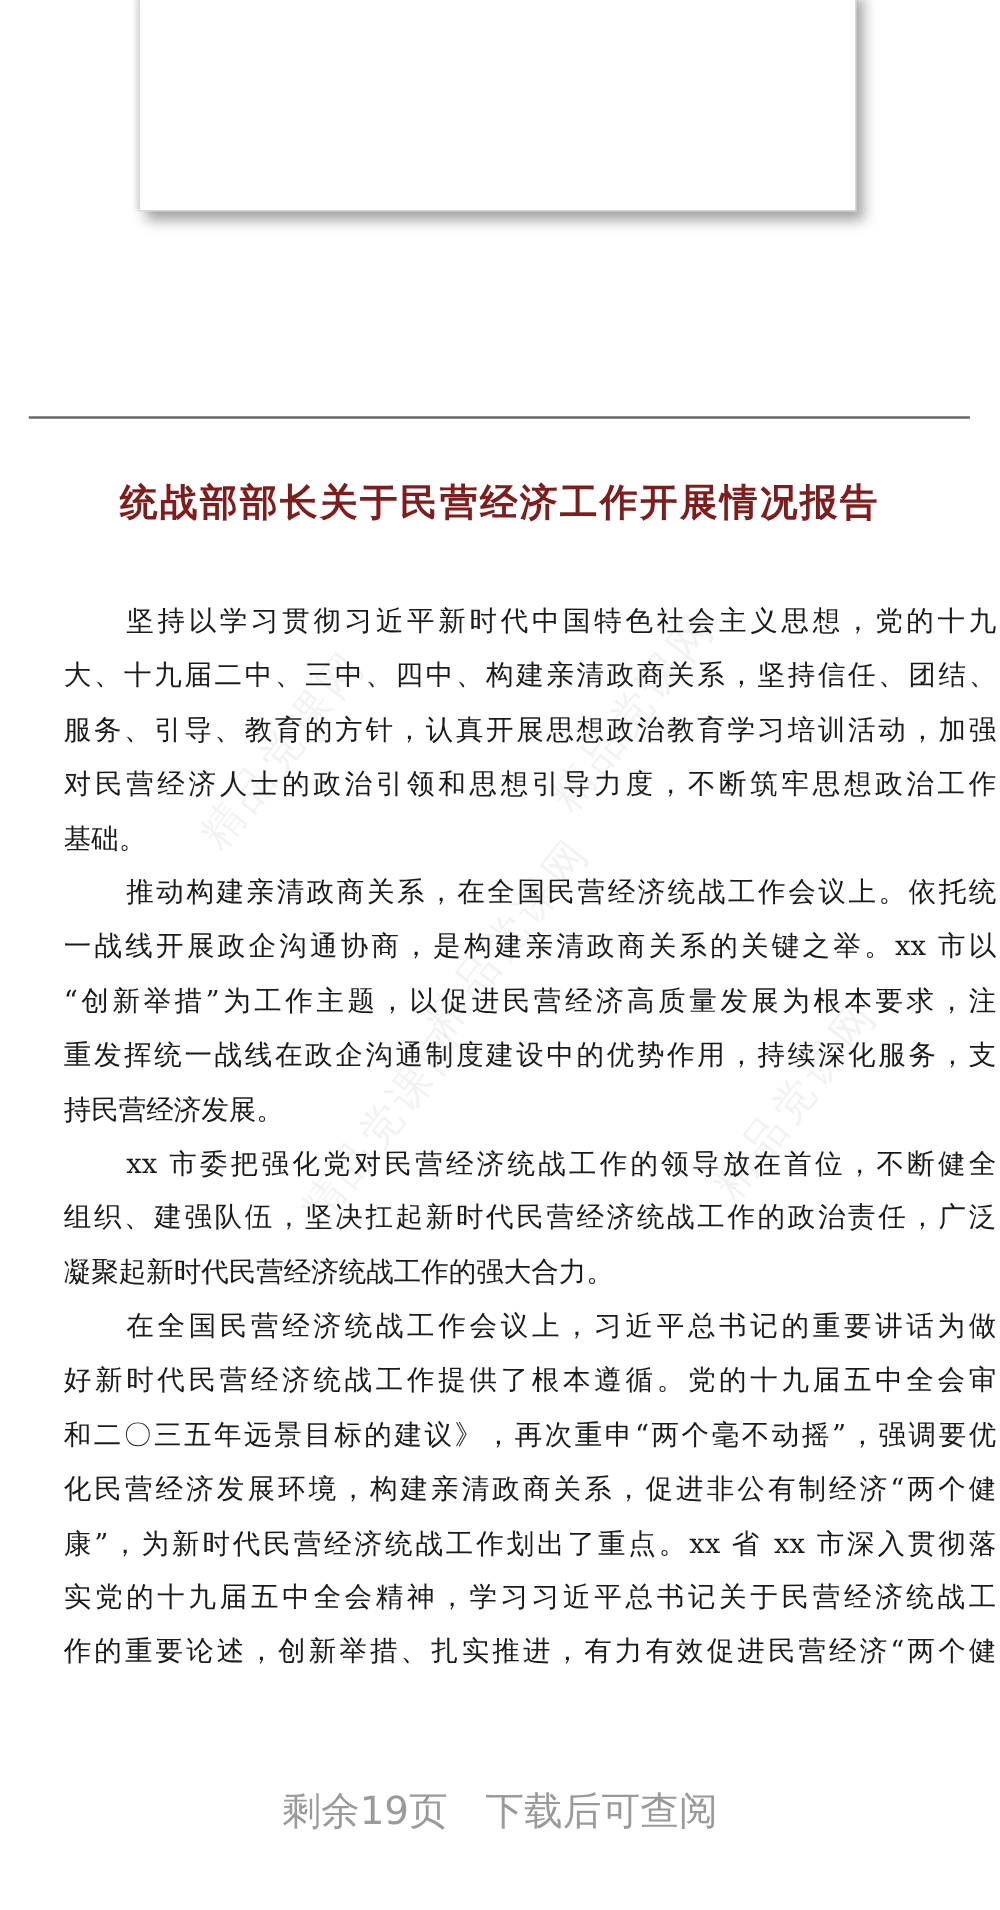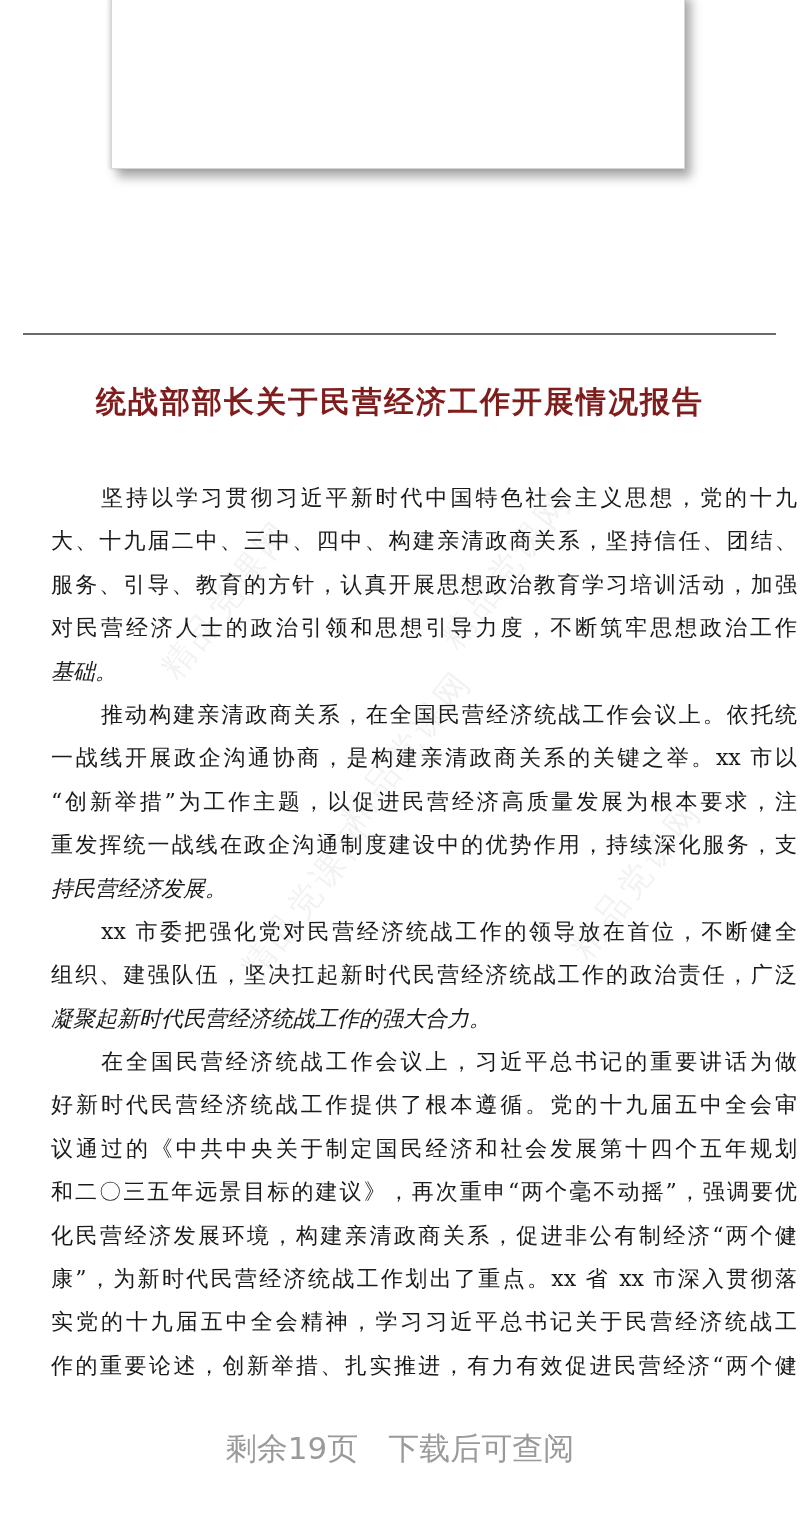--- a/index.html
+++ b/index.html
@@ -59,21 +59,21 @@
       height: 43.4px;
       line-height: 43.4px;
       font-size: 22px;
       text-align: justify;
       text-align-last: justify;
       white-space: nowrap;
       overflow: hidden;
       color: #1a1a1a;
     }
     .line.indent { padding-left: 50px; }
-    .line.last { text-align-last: left; font-style: italic; }
+    .line.last { text-align-last: left; }
     .watermark {
       position: absolute;
       font-family: "DejaVu Sans", "Liberation Sans", sans-serif;
       font-size: 34px;
       color: rgba(0,0,0,0.05);
       transform: rotate(-52deg);
       transform-origin: left top;
       white-space: nowrap;
       pointer-events: none;
       letter-spacing: 4px;
@@ -122,21 +122,20 @@
     <span class="line last">持民营经济发展。</span>
   </div>
   <div>
     <span class="line indent">xx 市委把强化党对民营经济统战工作的领导放在首位，不断健全</span>
     <span class="line">组织、建强队伍，坚决扛起新时代民营经济统战工作的政治责任，广泛</span>
     <span class="line last">凝聚起新时代民营经济统战工作的强大合力。</span>
   </div>
   <div>
     <span class="line indent">在全国民营经济统战工作会议上，习近平总书记的重要讲话为做</span>
     <span class="line">好新时代民营经济统战工作提供了根本遵循。党的十九届五中全会审</span>
-    <span class="line">议通过的《中共中央关于制定国民经济和社会发展第十四个五年规划</span>
     <span class="line">和二〇三五年远景目标的建议》，再次重申“两个毫不动摇”，强调要优</span>
     <span class="line">化民营经济发展环境，构建亲清政商关系，促进非公有制经济“两个健</span>
     <span class="line">康”，为新时代民营经济统战工作划出了重点。xx 省 xx 市深入贯彻落</span>
     <span class="line">实党的十九届五中全会精神，学习习近平总书记关于民营经济统战工</span>
     <span class="line">作的重要论述，创新举措、扎实推进，有力有效促进民营经济“两个健</span>
   </div>
 </div>
 
 <div class="remaining">
   <span>剩余19页</span><span class="gap"></span><span>下载后可查阅</span>

